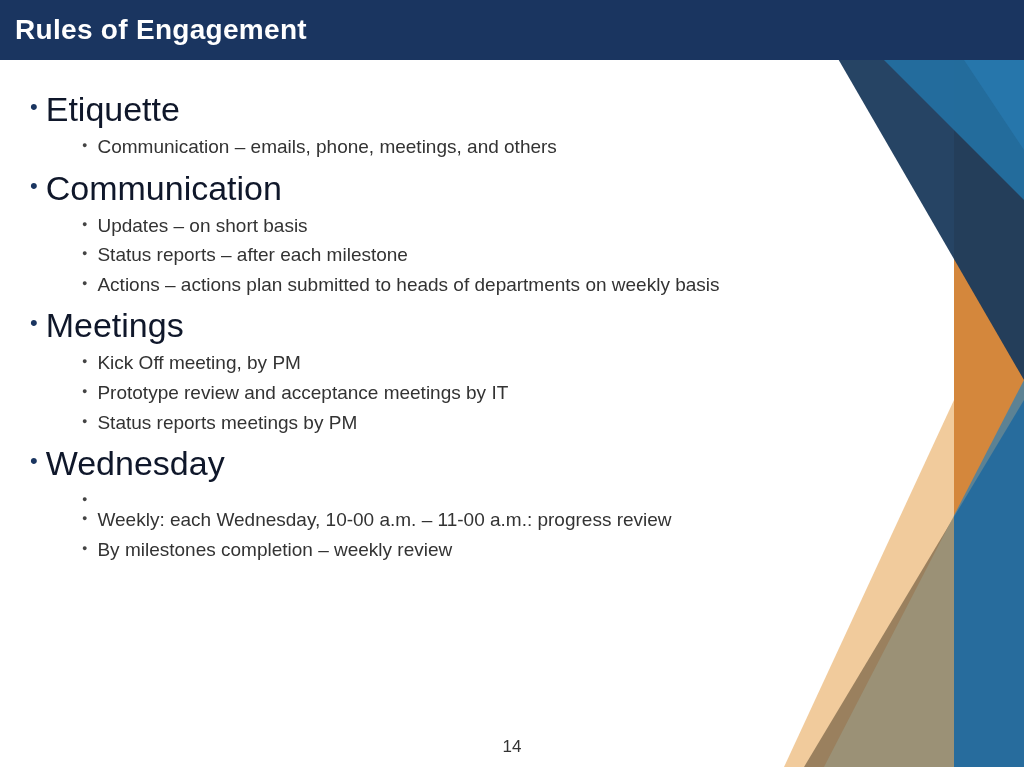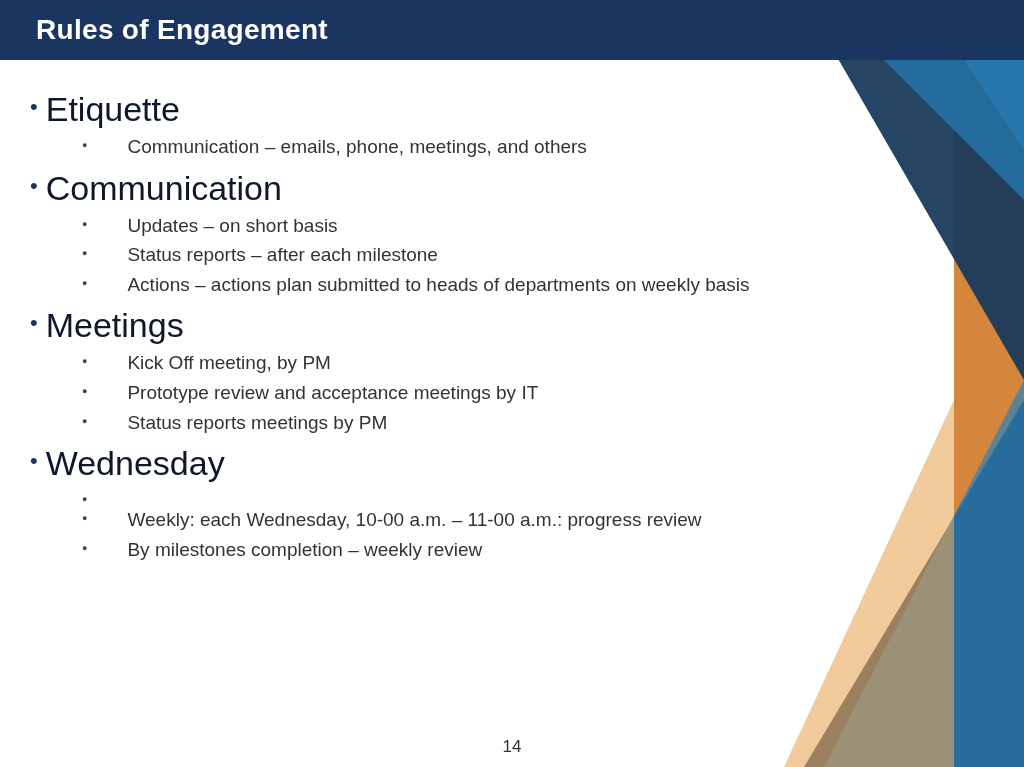--- a/index.html
+++ b/index.html
@@ -30,21 +30,21 @@
       height: 767px;
       pointer-events: none;
       z-index: 0;
     }
 
     
     .header {
       position: relative;
       z-index: 2;
       background: #1a3560;
-      padding: 14px 36px;
+      padding: 14px 15px;
       display: flex;
       align-items: center;
     }
 
     .header-title {
       color: #fff;
       font-size: 28px;
       font-weight: 800;
       letter-spacing: 0.3px;
     }
@@ -97,21 +97,20 @@
       color: #444;
       margin-right: 10px;
       margin-top: 7px;
       flex-shrink: 0;
     }
 
     .sub-label {
       font-size: 19px;
       color: #333;
       line-height: 1.45;
-      margin-left: 30px;
     }
 
     
     .page-number {
       position: absolute;
       bottom: 10px;
       left: 50%;
       transform: translateX(-50%);
       font-size: 17px;
       color: #333;

